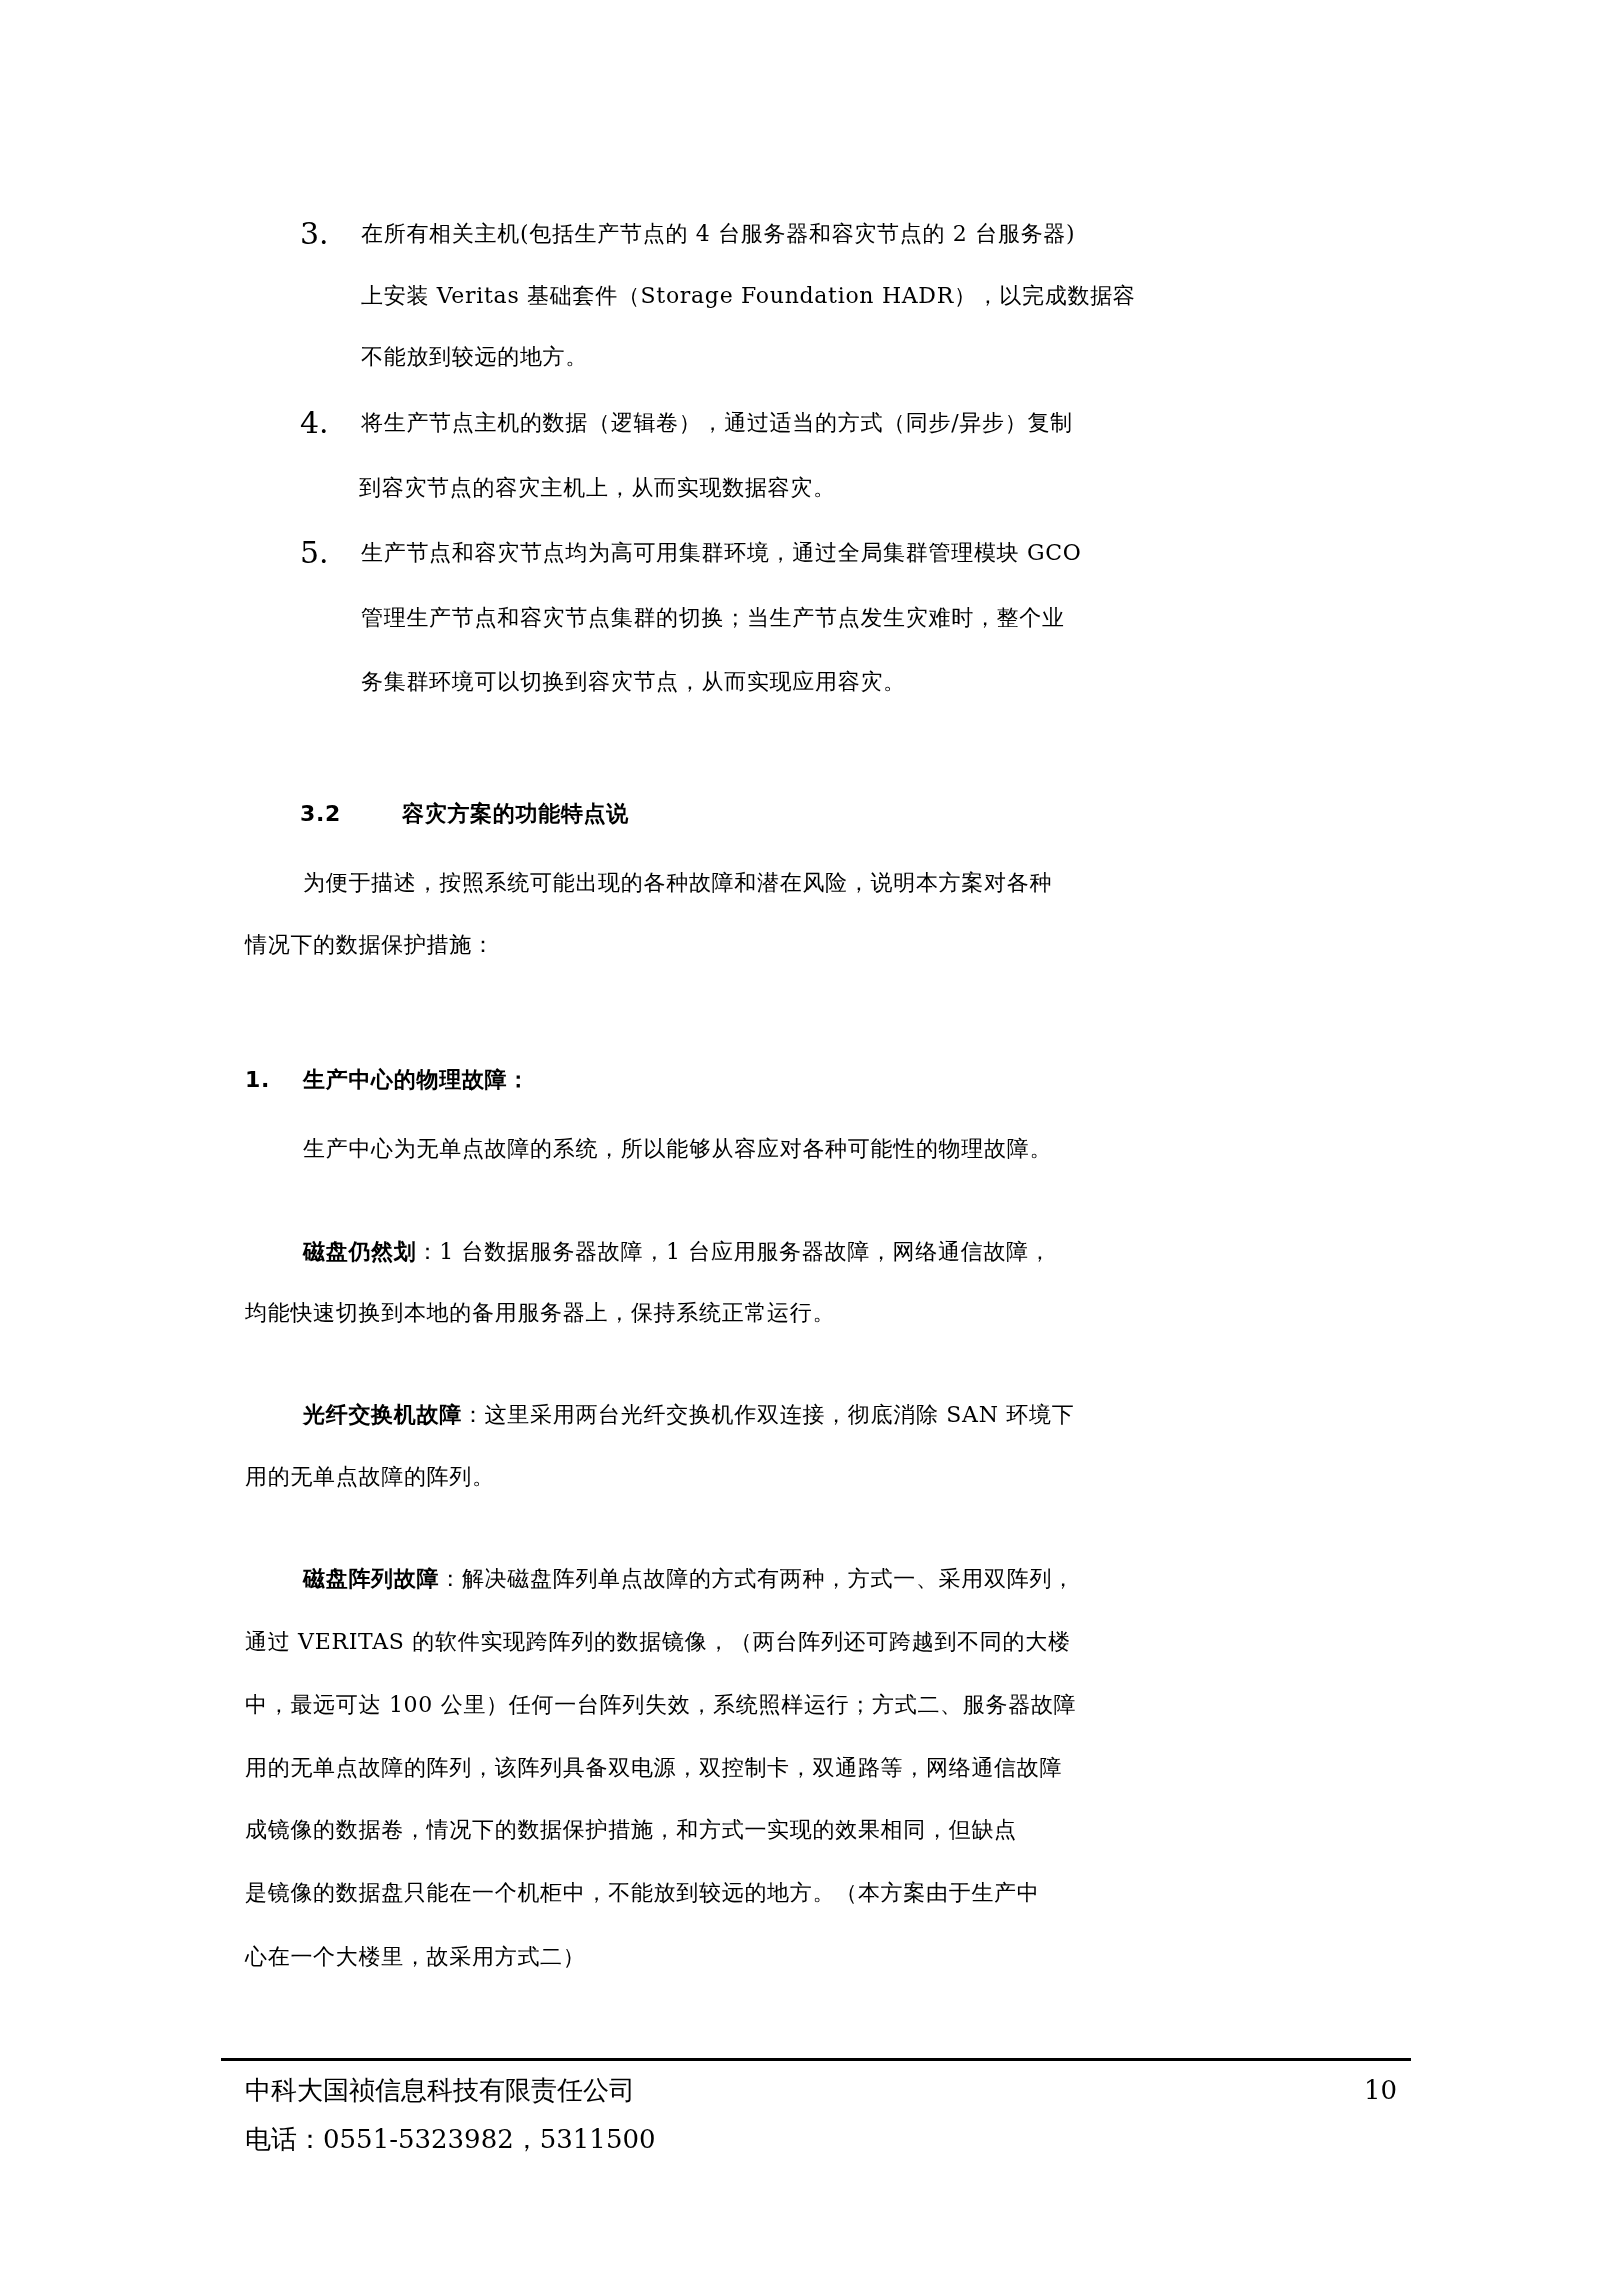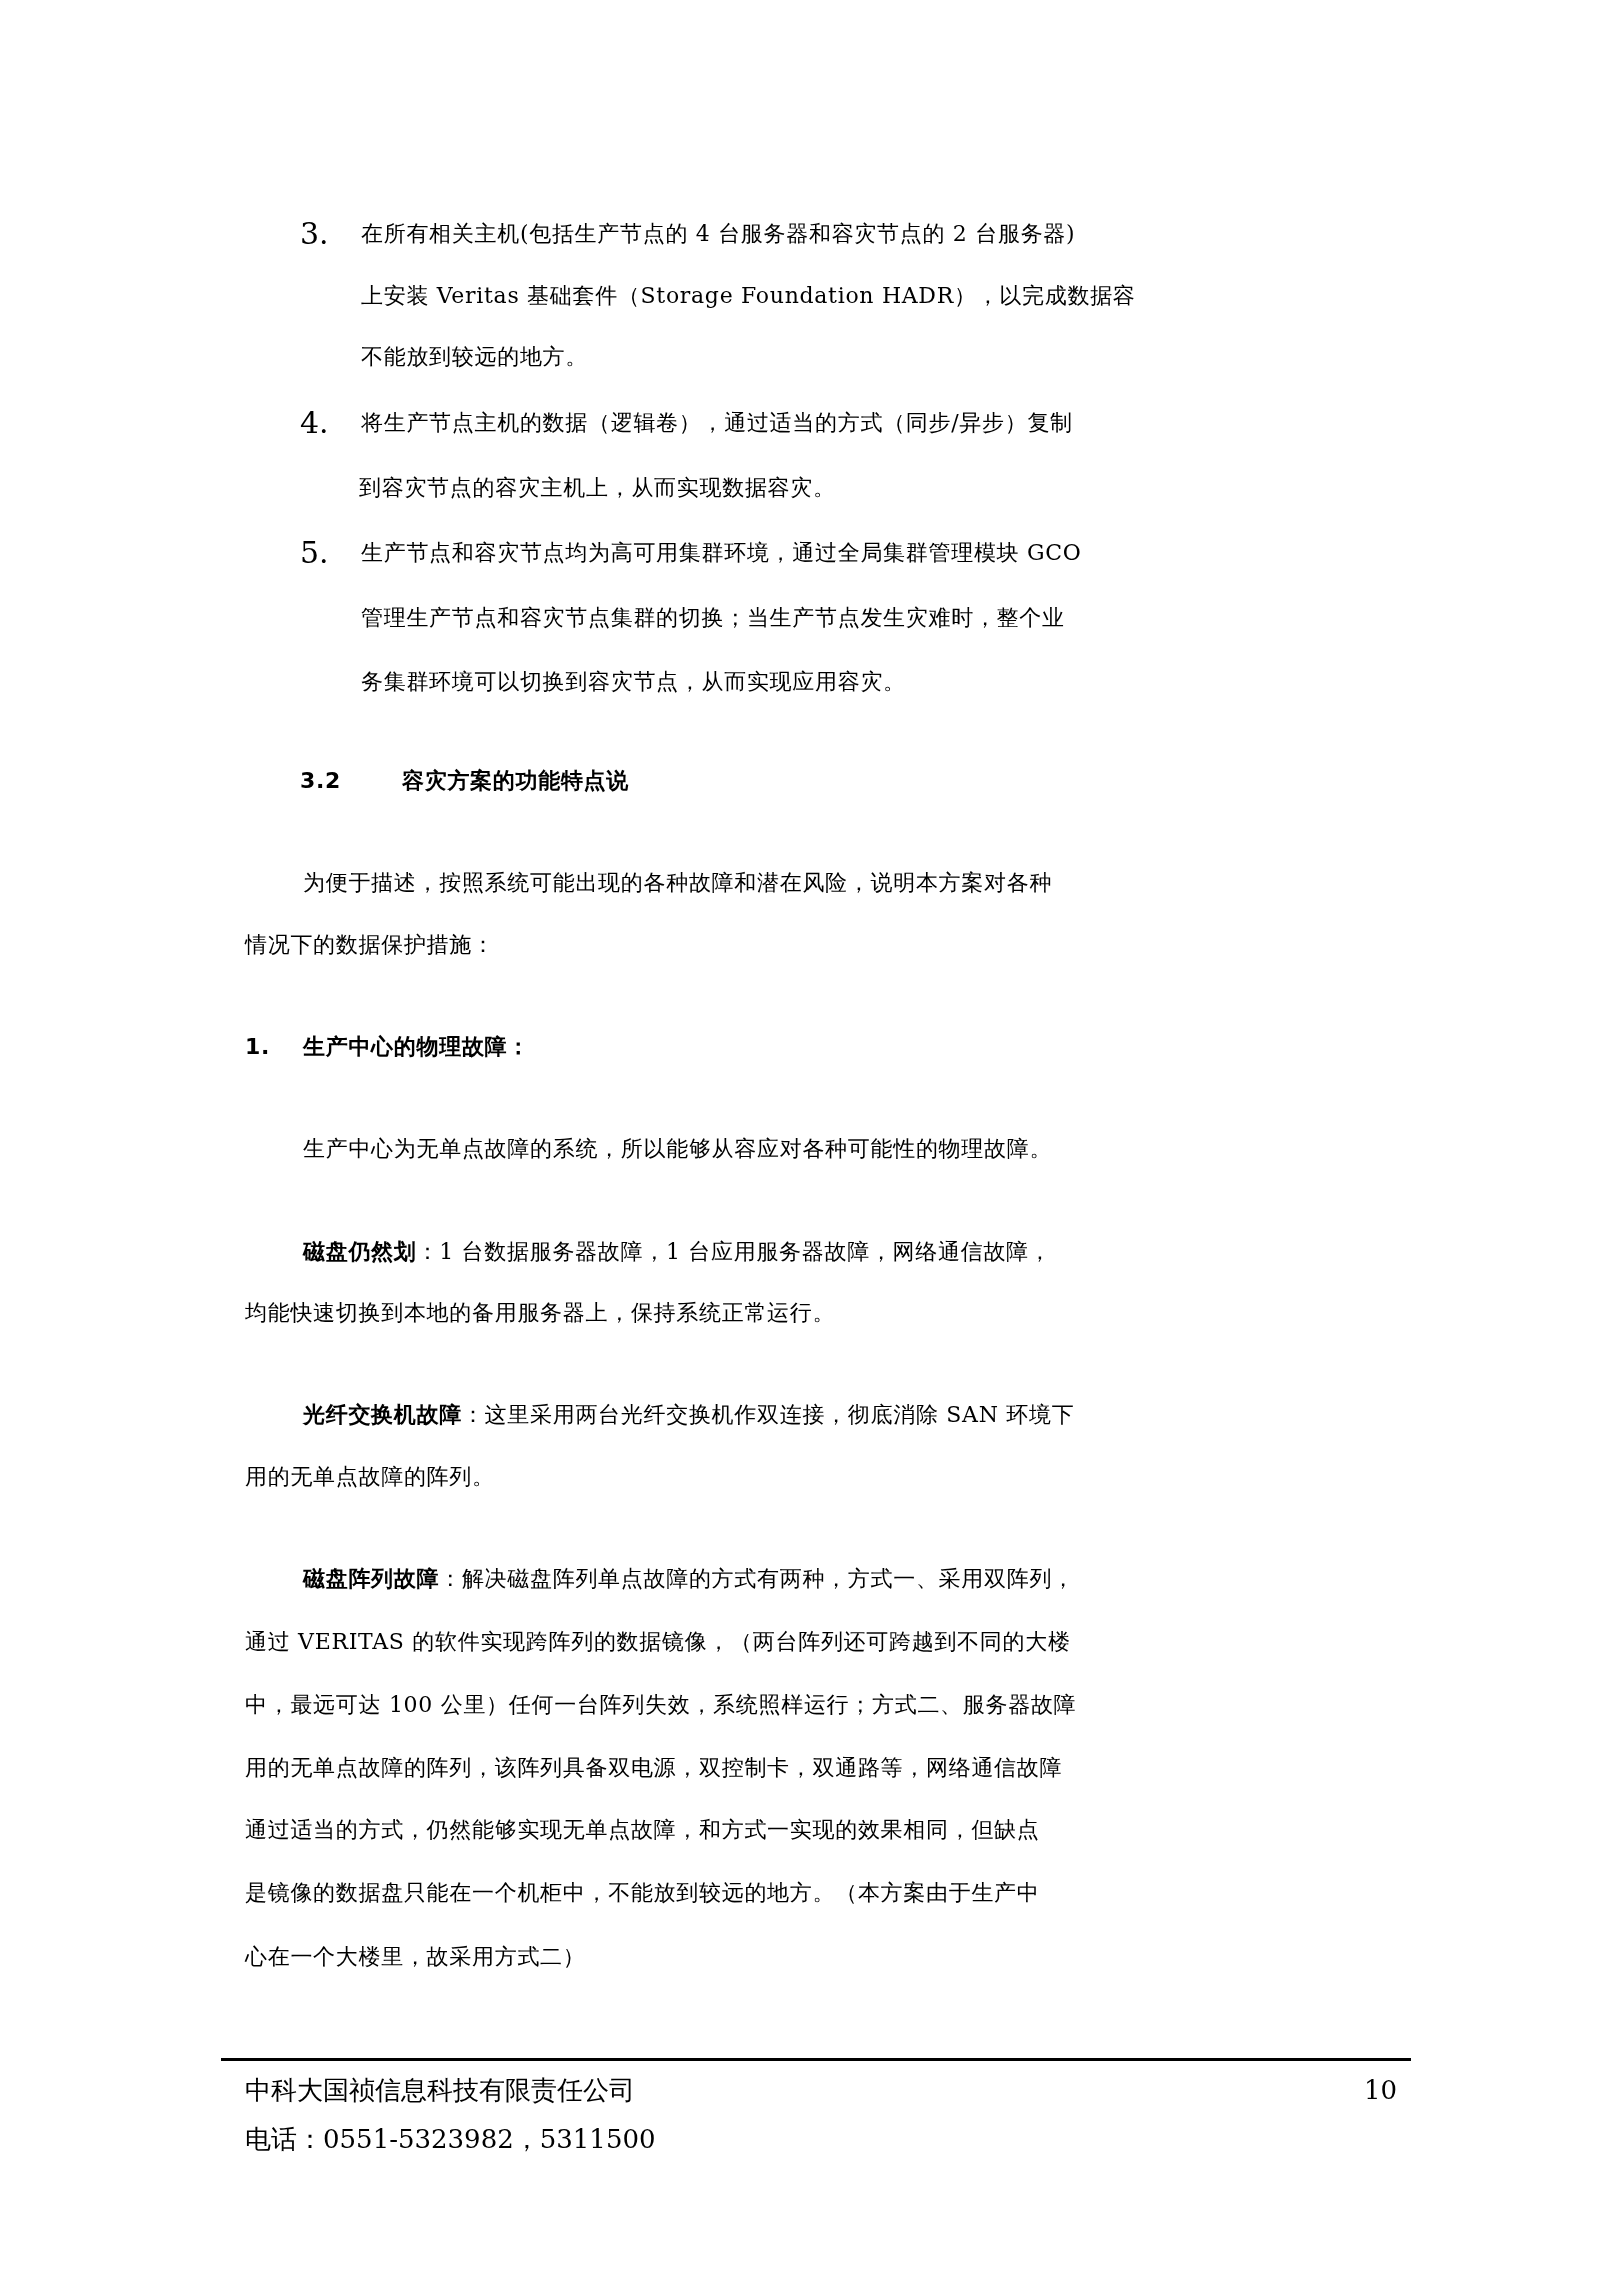--- a/index.html
+++ b/index.html
@@ -1,20 +1,20 @@
 <!DOCTYPE html>
 <html style="font-size:11px"><head>
 <meta charset="utf-8">
 <style>
   html, body { margin:0; padding:0; background:#ffffff; }
   body { width:1623px; height:2295px; position:relative; overflow:hidden;
          font-family:"DejaVu Serif","Liberation Serif",serif; color:#000; }
   .line { position:absolute; font-size:22px; line-height:41px; white-space:nowrap; letter-spacing:0.7px; }
   .num { position:absolute; font-size:30px; line-height:41px; }
-  .bold { font-weight:bold; font-family:"DejaVu Sans","Liberation Sans",sans-serif; }
+  .bold { font-weight:bold; font-family:"DejaVu Sans","Liberation Sans",sans-serif;margin-top:33px; }
   .rule { position:absolute; left:221px; top:2058px; width:1190px; height:2.7px; background:#000; }
   .foot { position:absolute; font-size:26px; line-height:30px; white-space:nowrap; }
 </style>
 </head>
 <body>
 
 <div class="num" style="left:300px;top:213px">3.</div>
 <div class="line" style="left:361px;top:213px">在所有相关主机(包括生产节点的 4 台服务器和容灾节点的 2 台服务器)</div>
 <div class="line" style="left:361px;top:275px">上安装 Veritas 基础套件（Storage Foundation HADR），以完成数据容</div>
 <div class="line" style="left:361px;top:336px">不能放到较远的地方。</div>
@@ -42,21 +42,21 @@
 <div class="line" style="left:303px;top:1231px"><span class="bold">磁盘仍然划</span><span>：1 台数据服务器故障，1 台应用服务器故障，网络通信故障，</span></div>
 <div class="line" style="left:245px;top:1292px">均能快速切换到本地的备用服务器上，保持系统正常运行。</div>
 
 <div class="line" style="left:303px;top:1394px"><span class="bold">光纤交换机故障</span><span>：这里采用两台光纤交换机作双连接，彻底消除 SAN 环境下</span></div>
 <div class="line" style="left:245px;top:1456px">用的无单点故障的阵列。</div>
 
 <div class="line" style="left:303px;top:1558px"><span class="bold">磁盘阵列故障</span><span>：解决磁盘阵列单点故障的方式有两种，方式一、采用双阵列，</span></div>
 <div class="line" style="left:245px;top:1621px">通过 VERITAS 的软件实现跨阵列的数据镜像，（两台阵列还可跨越到不同的大楼</div>
 <div class="line" style="left:245px;top:1684px">中，最远可达 100 公里）任何一台阵列失效，系统照样运行；方式二、服务器故障</div>
 <div class="line" style="left:245px;top:1747px">用的无单点故障的阵列，该阵列具备双电源，双控制卡，双通路等，网络通信故障</div>
-<div class="line" style="left:245px;top:1809px">通过适当的方式，仍然能够实现无单点故障，和方式一实现的效果相同，但缺点</div>
+<div class="line" style="left:245px;top:1809px">成镜像的数据卷，情况下的数据保护措施，和方式一实现的效果相同，但缺点</div>
 <div class="line" style="left:245px;top:1872px">是镜像的数据盘只能在一个机柜中，不能放到较远的地方。（本方案由于生产中</div>
 <div class="line" style="left:245px;top:1936px">心在一个大楼里，故采用方式二）</div>
 
 <div class="rule"></div>
 <div class="foot" style="left:245px;top:2075px">中科大国祯信息科技有限责任公司</div>
 <div class="foot" style="left:1364px;top:2075px">10</div>
 <div class="foot" style="left:245px;top:2124px">电话：0551-5323982，5311500</div>
 
 
 </body></html>

